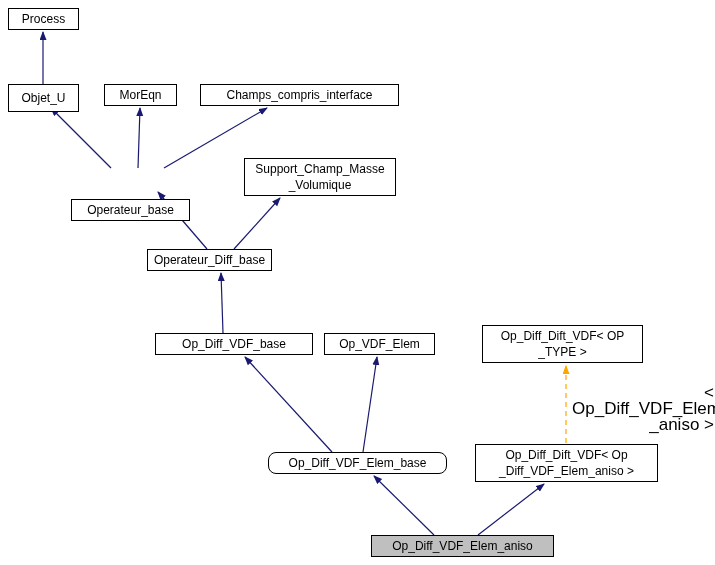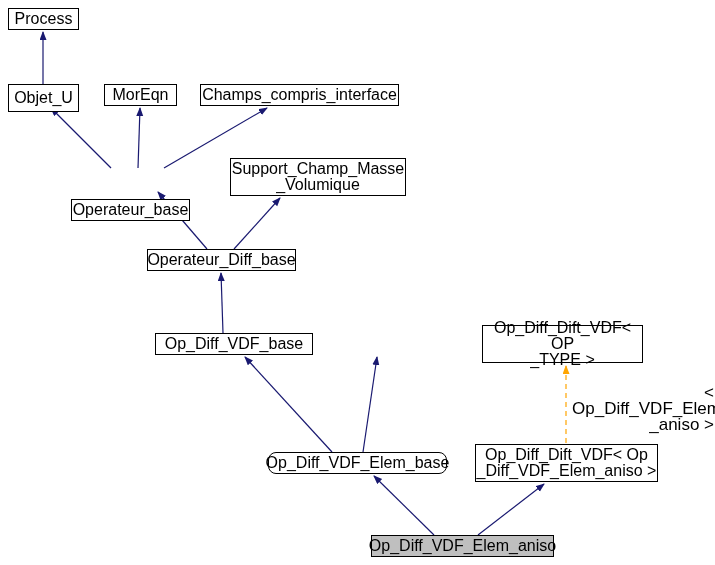--- a/index.html
+++ b/index.html
@@ -22,21 +22,21 @@
   svg.edges{position:absolute;left:0;top:0;width:715px;height:565px;}
   svg.edges line{stroke:var(--edge);stroke-width:1.2;}
   svg.edges line.template{stroke:var(--tmpl-edge);stroke-dasharray:5,4;}
   .node{
     position:absolute;
     box-sizing:border-box;
     background:var(--node-bg);
     border:1px solid var(--node-border);
     display:flex;align-items:center;justify-content:center;
     text-align:center;
-    font-size:16px;line-height:16px;
+    font-size:12px;line-height:16px;
     white-space:pre-line;
     cursor:pointer;
     z-index:2;
   }
   .node.selected{background:var(--selected-bg);cursor:default;}
   .edge-label{
     position:absolute;
     font-size:17px;line-height:16px;
     text-align:right;
     white-space:pre-line;
@@ -75,27 +75,28 @@
   <div class="node" style="left:8px;top:8px;width:71px;height:22px;">Process</div>
 
   <div class="node" style="left:8px;top:84px;width:71px;height:28px;">Objet_U</div>
 
   <div class="node" style="left:104px;top:84px;width:73px;height:22px;">MorEqn</div>
 
   <div class="node" style="left:200px;top:84px;width:199px;height:22px;">Champs_compris_interface</div>
 
   <div class="node" style="left:71px;top:168px;width:119px;height:22px;margin-top:31px;">Operateur_base</div>
 
-  <div class="node" style="left:230px;top:158px;width:176px;height:38px;">Support_Champ_Masse
+  <div class="node" style="left:244px;top:158px;width:152px;height:38px;">Support_Champ_Masse
 _Volumique</div>
 
-  <div class="node" style="left:147px;top:249px;width:149px;height:22px;">Operateur_Diff_base</div>
+  <div class="node" style="left:147px;top:249px;width:125px;height:22px;">Operateur_Diff_base</div>
 
   <div class="node" style="left:155px;top:333px;width:158px;height:22px;">Op_Diff_VDF_base</div>
 
+  <div class="node" style="left:324px;top:333px;width:111px;height:22px;">Op_VDF_Elem</div>
 
   <div class="node" style="left:482px;top:325px;width:161px;height:38px;">Op_Diff_Dift_VDF&lt; OP
 _TYPE &gt;</div>
 
   <div class="node" style="left:268px;top:452px;width:179px;height:22px;border-radius:8px;">Op_Diff_VDF_Elem_base</div>
 
   <div class="node" style="left:475px;top:444px;width:183px;height:38px;">Op_Diff_Dift_VDF&lt; Op
 _Diff_VDF_Elem_aniso &gt;</div>
 
   <div class="node selected" style="left:371px;top:535px;width:183px;height:22px;">Op_Diff_VDF_Elem_aniso</div>

